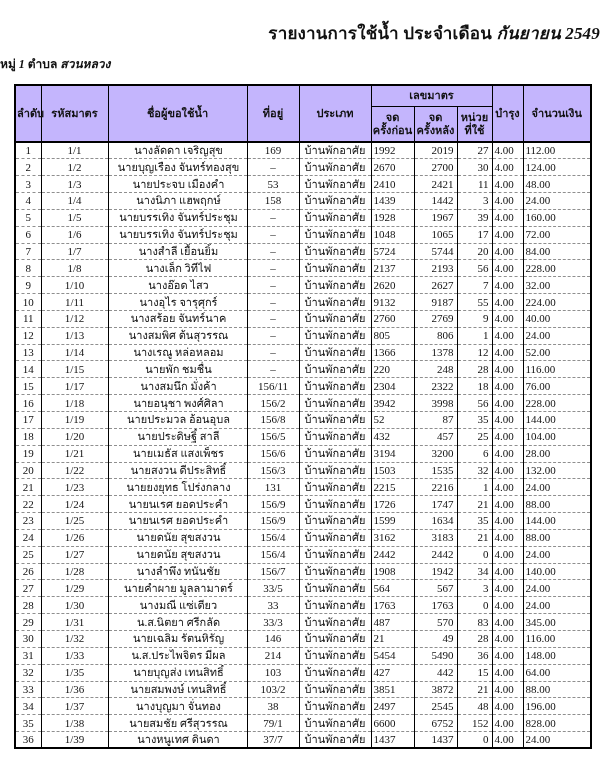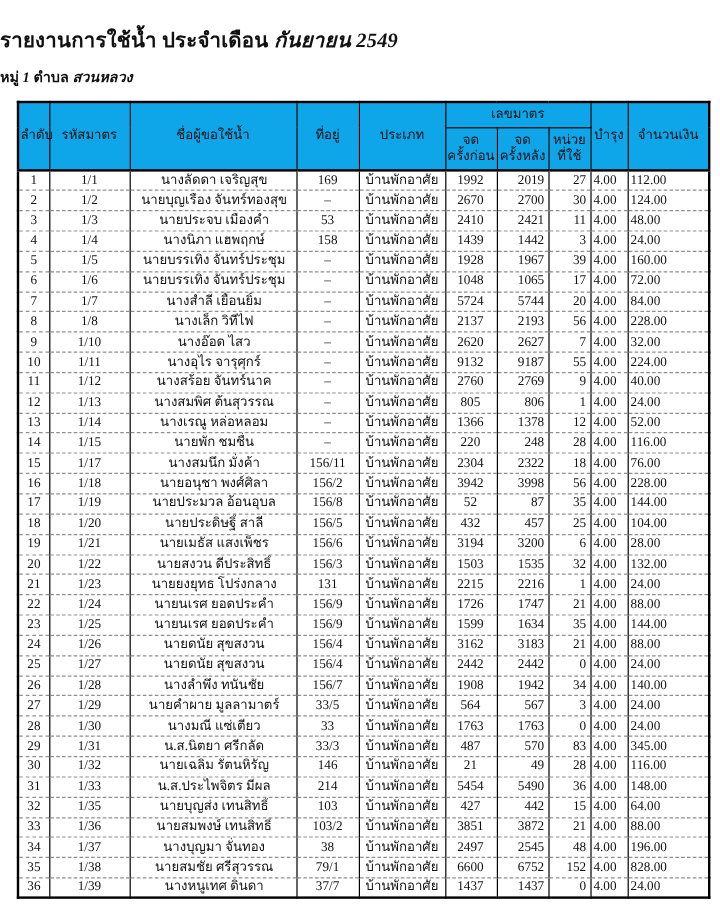--- a/index.html
+++ b/index.html
@@ -6,40 +6,40 @@
   html,body { width:600px; height:763px; }
   body {
     background:#ffffff;
     color:#111;
     font-family:"Liberation Serif","DejaVu Serif",serif;
     position:relative;
     overflow:hidden;
   }
   .doc-title {
     position:absolute; top:19px; left:0; width:100%;
-    text-align:left; font-size:17px; font-weight:bold;
+    text-align:right; font-size:17px; font-weight:bold;
     letter-spacing:.2px;
   }
   .doc-subtitle {
     position:absolute; top:54px; left:0; width:100%;
     text-align:left; font-size:12px; font-weight:bold;
   }
   .ital { font-style:italic; }
 
   table.report {
     position:absolute; top:84px; left:14px;
     width:576px; border-collapse:collapse; table-layout:fixed;
     border:2px solid #000;
   }
   thead th {
     border:1px solid #000;
-    font-size:11px; font-weight:normal;
+    font-size:11px; font-weight:bold;
     text-align:center; vertical-align:middle;
     line-height:1.15; padding:1px 1px;
-    background:#0ea5e9;
+    background:#c4b5fd;
   }
   thead tr.h1 th { height:21px; }
   thead tr.h2 th { height:36px; white-space:pre-line; }
   thead tr:last-child th, thead th[rowspan] { border-bottom:2px solid #000; }
 
   tbody td {
     font-size:11px;
     height:16.85px;
     border-left:1px solid #000;
     border-right:1px solid #000;
@@ -48,21 +48,21 @@
     white-space:nowrap; overflow:hidden;
     vertical-align:middle;
     line-height:1;
   }
   tbody tr:first-child td { border-top:none; }
   td.col-0 { text-align:center; }
   td.col-1 { text-align:center; }
   td.col-2 { text-align:center; padding-left:4px; }
   td.col-3 { text-align:center; }
   td.col-4 { text-align:center; }
-  td.col-5 { text-align:center; padding-right:3px; }
+  td.col-5 { text-align:left; padding-right:3px; }
   td.col-6 { text-align:right; padding-right:3px; }
   td.col-7 { text-align:right; padding-right:3px; }
   td.col-8 { }
   td.col-9 { text-align:left; padding-right:9px; }
 </style>
 </head>
 <body>
 
 <div class="doc-title">
   <span>รายงานการใช้น้ำ ประจำเดือน</span>

